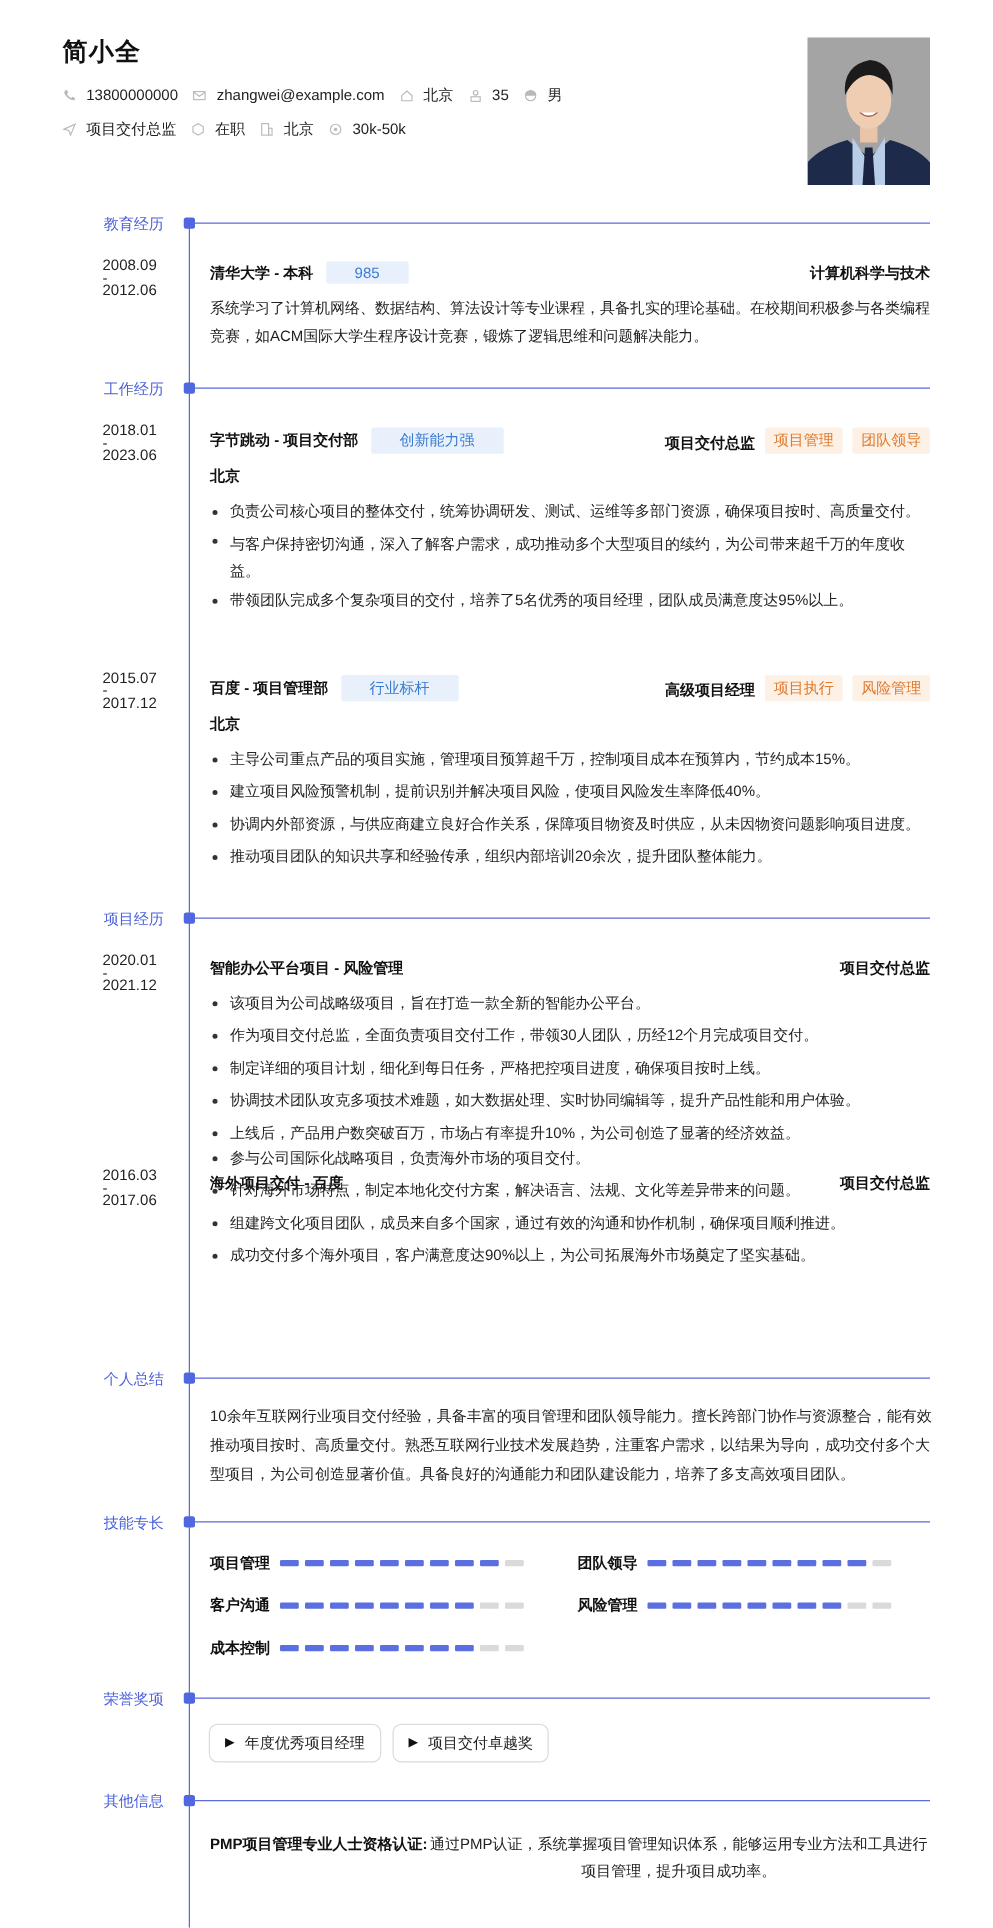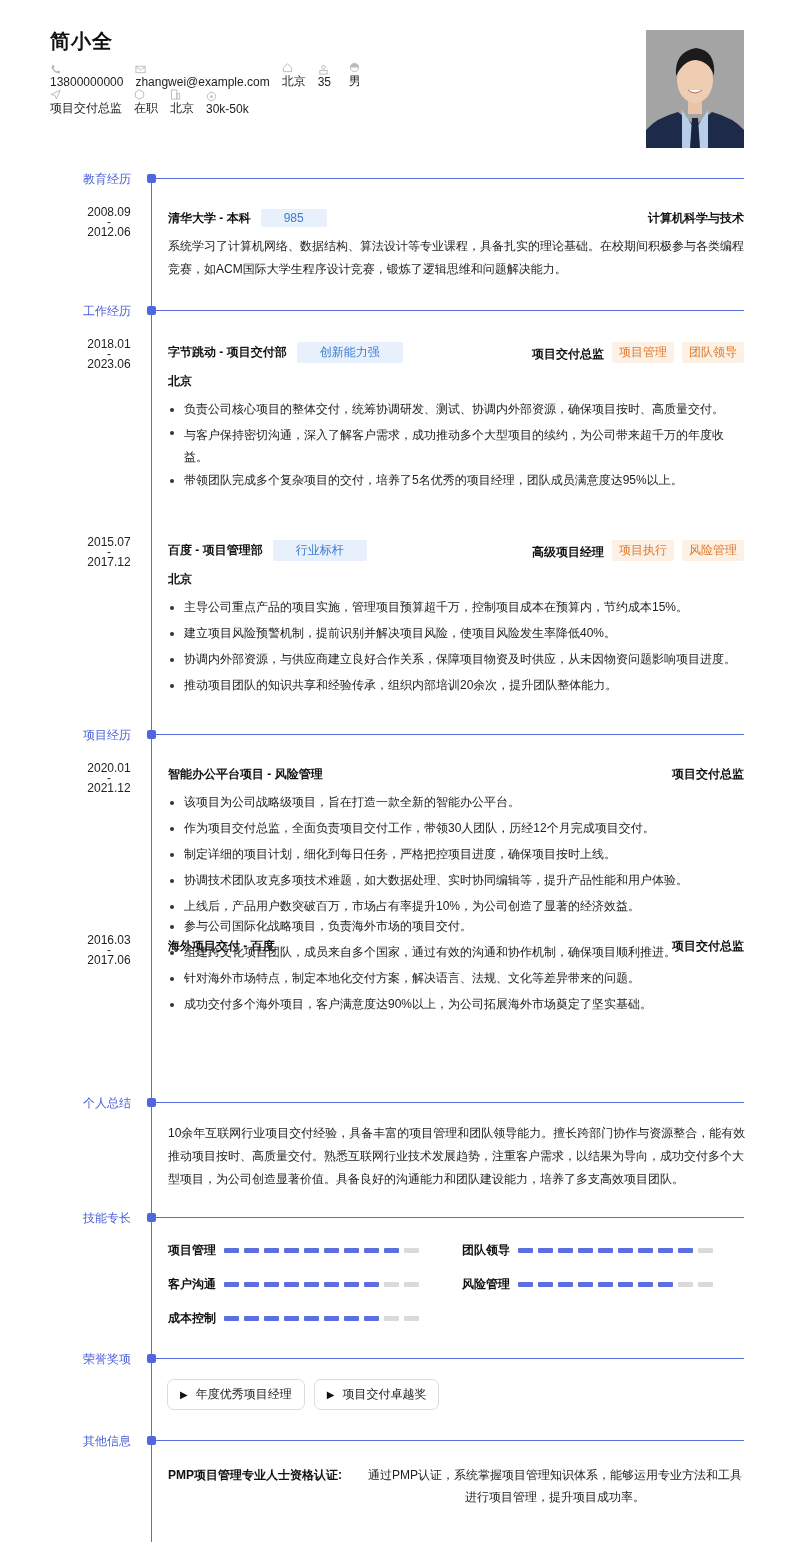--- a/index.html
+++ b/index.html
@@ -5,54 +5,54 @@
   * { box-sizing: border-box; margin: 0; padding: 0; }
   body {
     width: 794px; height: 1542px; background: #ffffff; color: #1f1f1f;
     font-family: "Liberation Sans", "DejaVu Sans", sans-serif; font-size: 12px;
     position: relative; overflow: hidden;
   }
   .header { position: absolute; left: 50px; top: 28px; }
   .name { font-size: 20px; font-weight: bold; color: #111; letter-spacing: 1px; }
   .info-row { display: flex; align-items: center; margin-top: 14px; font-size: 12px; color: #222; height: 14px; }
   .info-row + .info-row { margin-top: 13px; }
-  .info-item { display: flex; margin-right: 12px; flex-direction: column; }
+  .info-item { display: flex; align-items: center; margin-right: 12px; }
   .info-icon { width: 11px; height: 11px; margin-right: 8px; color: #b9b9b9; display: inline-flex; align-items: center; justify-content: center; }
   .info-icon svg { width: 11px; height: 11px; }
   .photo {
     position: absolute; left: 646px; top: 30px; width: 98px; height: 118px;
     background: linear-gradient(180deg, #a9a9a9 0%, #9c9c9c 100%); overflow: hidden;
   }
   .timeline-line { position: absolute; left: 151px; top: 178px; width: 1px; height: 1364px; background: #5a6bdc; }
   .section-head { position: absolute; left: 0; width: 794px; height: 14px; }
   .section-label { position: absolute; left: 83px; top: -1px; font-size: 12px; color: #4a5fd9; }
   .section-dot { position: absolute; left: 147px; top: 2px; width: 9px; height: 9px; background: #5067e0; border-radius: 2px; }
   .section-rule { position: absolute; left: 155px; top: 6px; width: 589px; height: 1px; background: #5a6bdc; }
-  .date { position: absolute; left: 82px; width: 54px; text-align: center; font-size: 12px; color: #222; line-height: 12px; }
+  .date { position: absolute; left: 82px; width: 54px; text-align: left; font-size: 12px; color: #222; line-height: 12px; }
   .date .dash { display: block; line-height: 8px; }
   .entry-title { position: absolute; left: 168px; display: flex; align-items: center; font-size: 12px; font-weight: bold; color: #111; }
   .entry-right { position: absolute; right: 50px; display: flex; align-items: flex-end; font-size: 12px; font-weight: bold; color: #111; }
   .tag-blue { margin-left: 10px; background: #e8f1fb; color: #3b7bd1; font-weight: normal; padding: 2px 23px; border-radius: 2px; font-size: 12px; }
   .tag-orange { margin-left: 8px; background: #fdf0e4; color: #e07a2e; font-weight: normal; padding: 2px 7px; border-radius: 2px; font-size: 12px; }
   .entry-right .tag-orange:first-of-type { margin-left: 10px; }
   .subloc { position: absolute; left: 168px; font-size: 12px; font-weight: bold; color: #111; }
   .para { position: absolute; left: 168px; width: 578px; font-size: 12px; line-height: 23px; color: #222; }
   .bullets { position: absolute; left: 168px; width: 578px; list-style: none; }
   .bullets li { position: relative; padding-left: 16px; font-size: 12px; line-height: 17px; color: #222; margin-bottom: 9px; }
   .bullets li::before { content: ""; position: absolute; left: 2px; top: 7px; width: 4px; height: 4px; background: #333; border-radius: 50%; }
   .skills { position: absolute; left: 168px; top: 1242px; width: 578px; }
   .skill { position: absolute; display: flex; align-items: center; font-size: 12px; font-weight: bold; color: #111; }
   .skill-bar { display: flex; margin-left: 8px; }
   .seg { width: 15px; height: 5px; margin-right: 5px; border-radius: 1px; background: #dadada; }
   .seg.on { background: #5b6fe0; }
   .awards { position: absolute; left: 167px; top: 1379px; display: flex; }
   .award { display: flex; align-items: center; height: 31px; padding: 0 12px; border: 1px solid #dcdcdc; border-radius: 7px; font-size: 12px; color: #222; margin-right: 9px; background: #fff; }
   .award .tri { font-size: 10px; margin-right: 8px; color: #111; }
   .other { position: absolute; left: 168px; top: 1464px; width: 576px; font-size: 12px; line-height: 22px; color: #222; display: flex; }
-  .other .k { font-weight: bold; color: #111; white-space: nowrap; margin-right: 24px; }
+  .other .k { font-weight: bold; color: #111; white-space: nowrap; margin-right: 0; }
   .other .v { text-align: center; }
 </style>
 </head>
 <body>
 
 <div class="header">
   <div class="name">简小全</div>
   <div class="info-row">
     <span class="info-item">
       <span class="info-icon">
@@ -185,21 +185,21 @@
   <span>字节跳动 - 项目交付部</span>
   <span class="tag-blue">创新能力强</span>
 </div>
 <div class="entry-right" style="top:342px">
   <span>项目交付总监</span>
   <span class="tag-orange">项目管理</span>
   <span class="tag-orange">团队领导</span>
 </div>
 <div class="subloc" style="top:373px">北京</div>
 <ul class="bullets" style="top:401px">
-  <li>负责公司核心项目的整体交付，统筹协调研发、测试、协调内外部资源，确保项目按时、高质量交付。</li>
+  <li>负责公司核心项目的整体交付，统筹协调研发、测试、运维等多部门资源，确保项目按时、高质量交付。</li>
   <li style="line-height:22px;margin-top:-3px;margin-bottom:4px;">与客户保持密切沟通，深入了解客户需求，成功推动多个大型项目的续约，为公司带来超千万的年度收益。</li>
   <li>带领团队完成多个复杂项目的交付，培养了5名优秀的项目经理，团队成员满意度达95%以上。</li>
 </ul>
 
 <div class="date" style="top:536px">
   <span>2015.07</span>
   <span class="dash">-</span>
   <span>2017.12</span>
 </div>
 <div class="entry-title" style="top:540px">
@@ -242,22 +242,22 @@
 
 <div class="date" style="top:934px">
   <span>2016.03</span>
   <span class="dash">-</span>
   <span>2017.06</span>
 </div>
 <div class="entry-title" style="top:938px">海外项目交付 - 百度</div>
 <div class="entry-right" style="top:938px">项目交付总监</div>
 <ul class="bullets" style="top:918px">
   <li>参与公司国际化战略项目，负责海外市场的项目交付。</li>
+  <li>针对海外市场特点，制定本地化交付方案，解决语言、法规、文化等差异带来的问题。</li>
   <li>组建跨文化项目团队，成员来自多个国家，通过有效的沟通和协作机制，确保项目顺利推进。</li>
-  <li>针对海外市场特点，制定本地化交付方案，解决语言、法规、文化等差异带来的问题。</li>
   <li>成功交付多个海外项目，客户满意度达90%以上，为公司拓展海外市场奠定了坚实基础。</li>
 </ul>
 
 <div class="section-head" style="top:1096px">
   <span class="section-label">个人总结</span>
   <span class="section-dot"></span>
   <span class="section-rule"></span>
 </div>
 <div class="para" style="top:1122px">10余年互联网行业项目交付经验，具备丰富的项目管理和团队领导能力。擅长跨部门协作与资源整合，能有效推动项目按时、高质量交付。熟悉互联网行业技术发展趋势，注重客户需求，以结果为导向，成功交付多个大型项目，为公司创造显著价值。具备良好的沟通能力和团队建设能力，培养了多支高效项目团队。</div>
 

